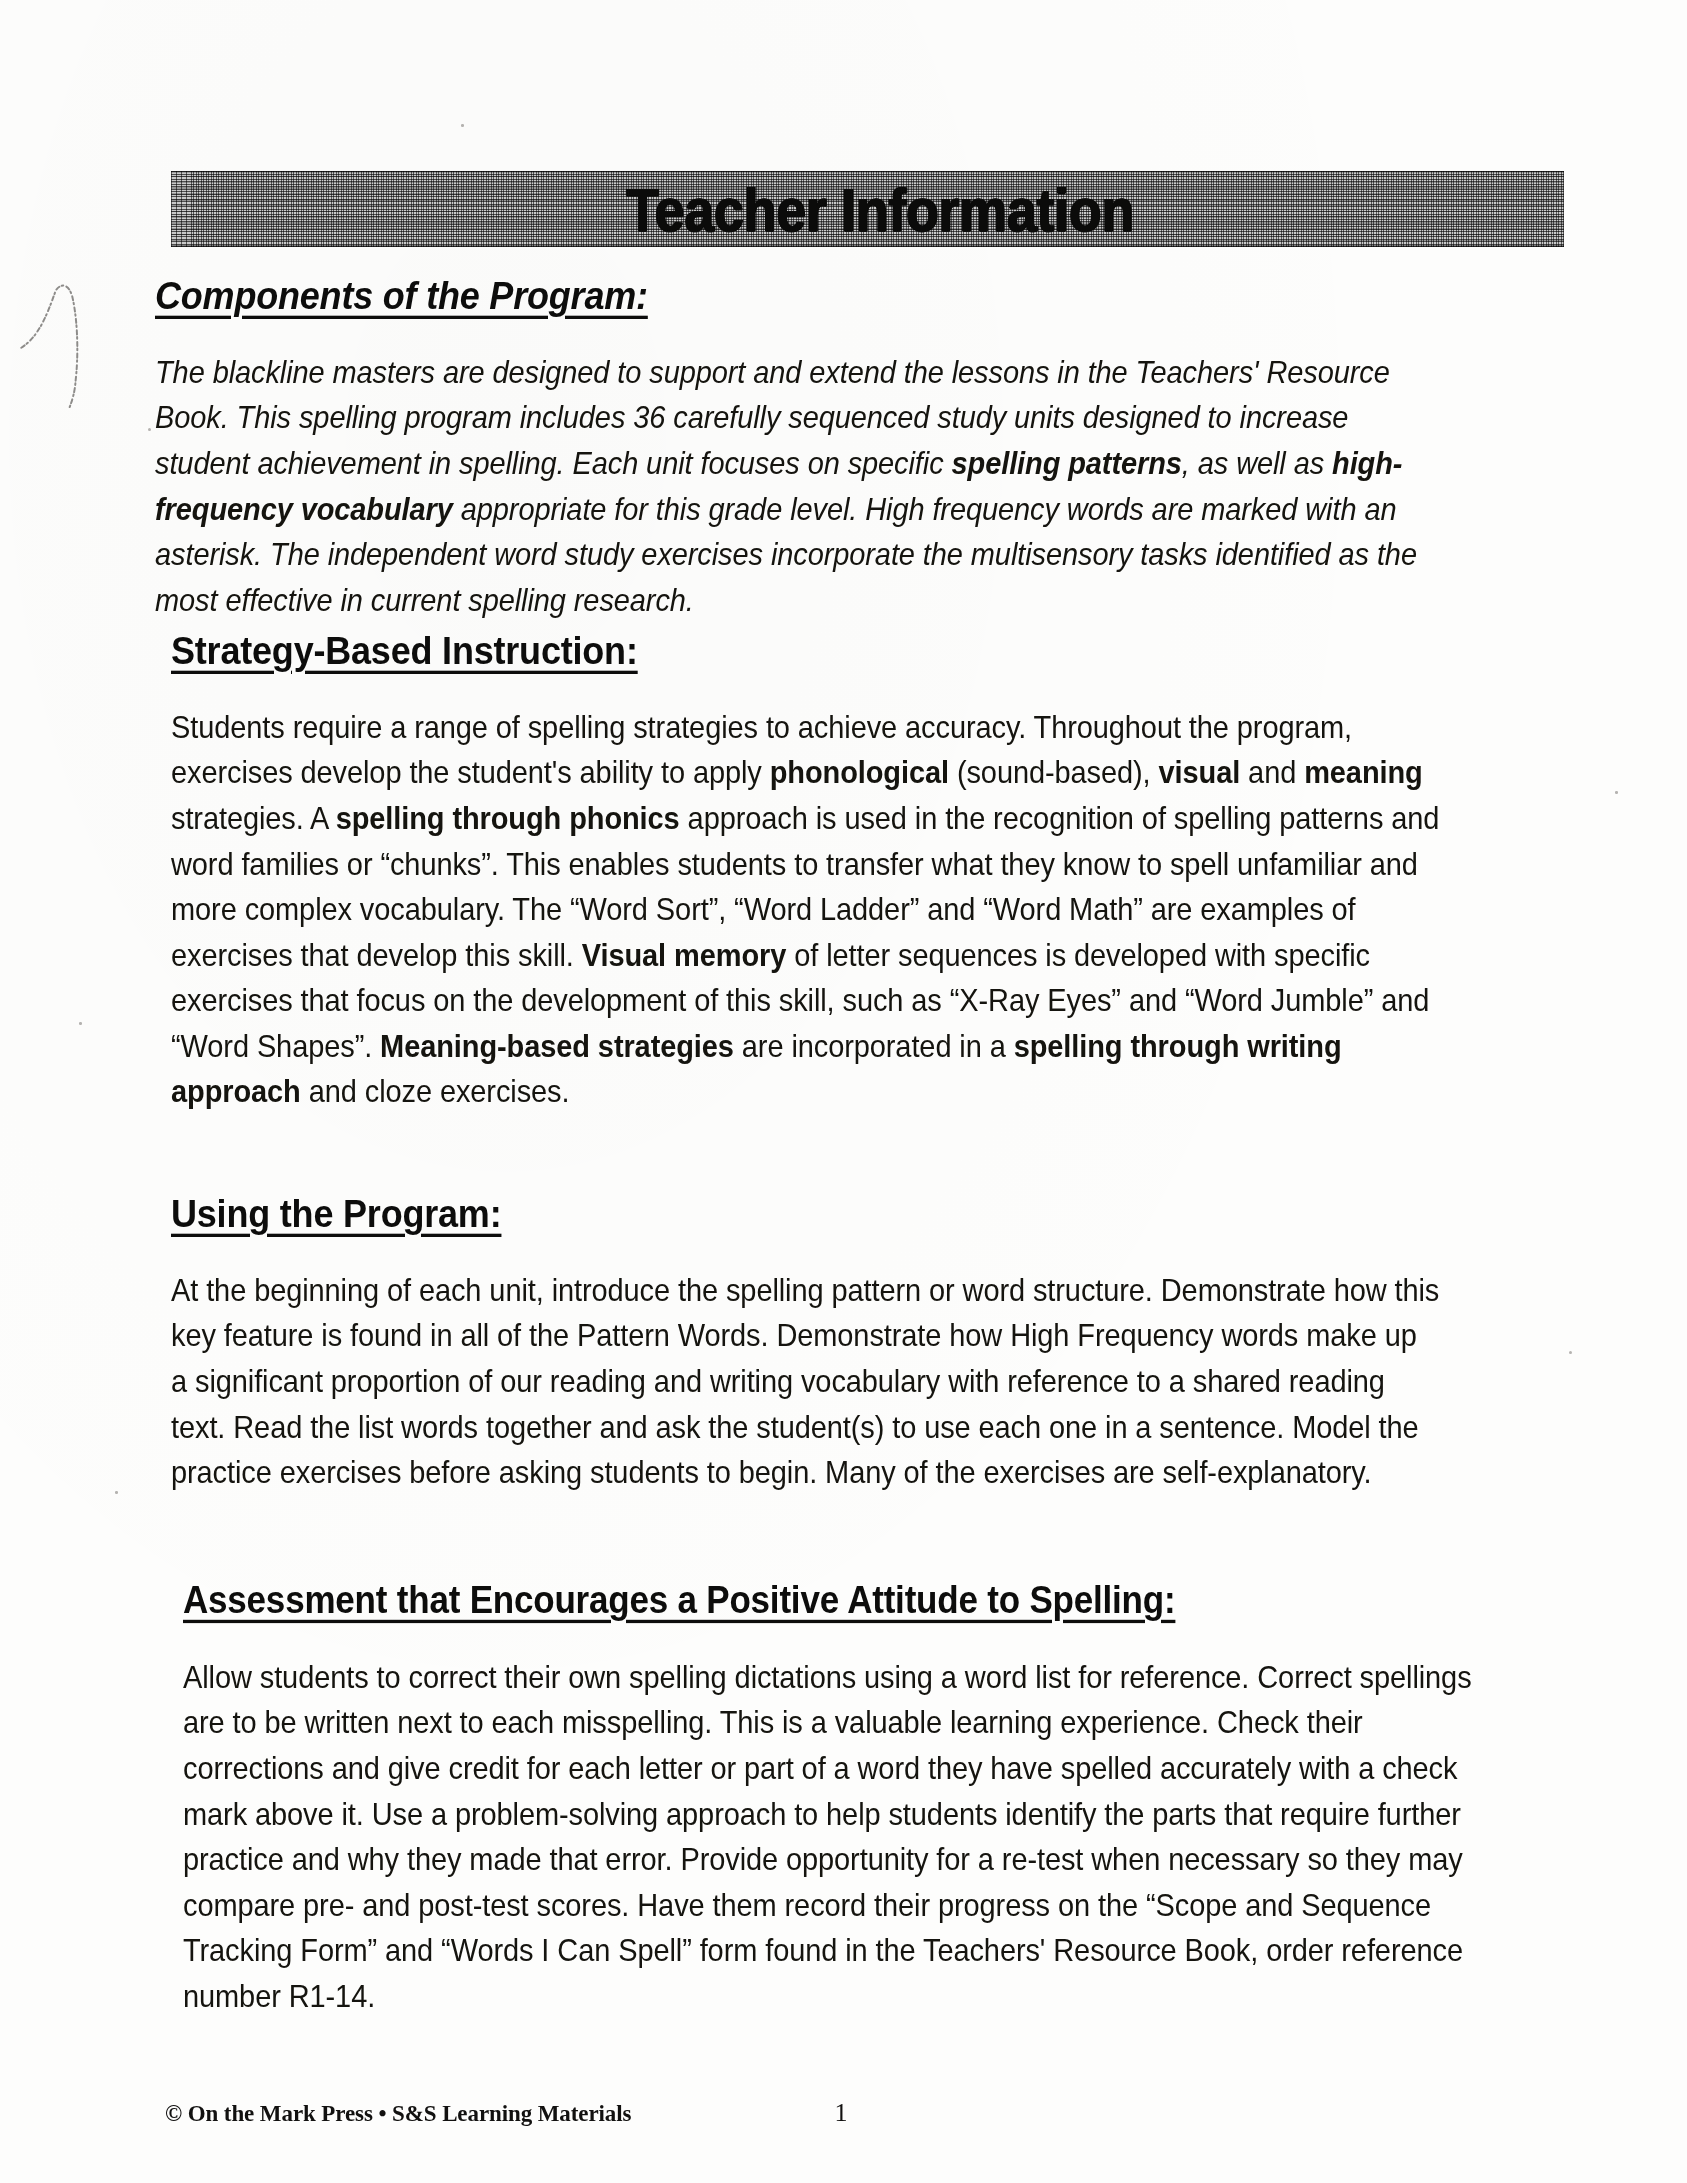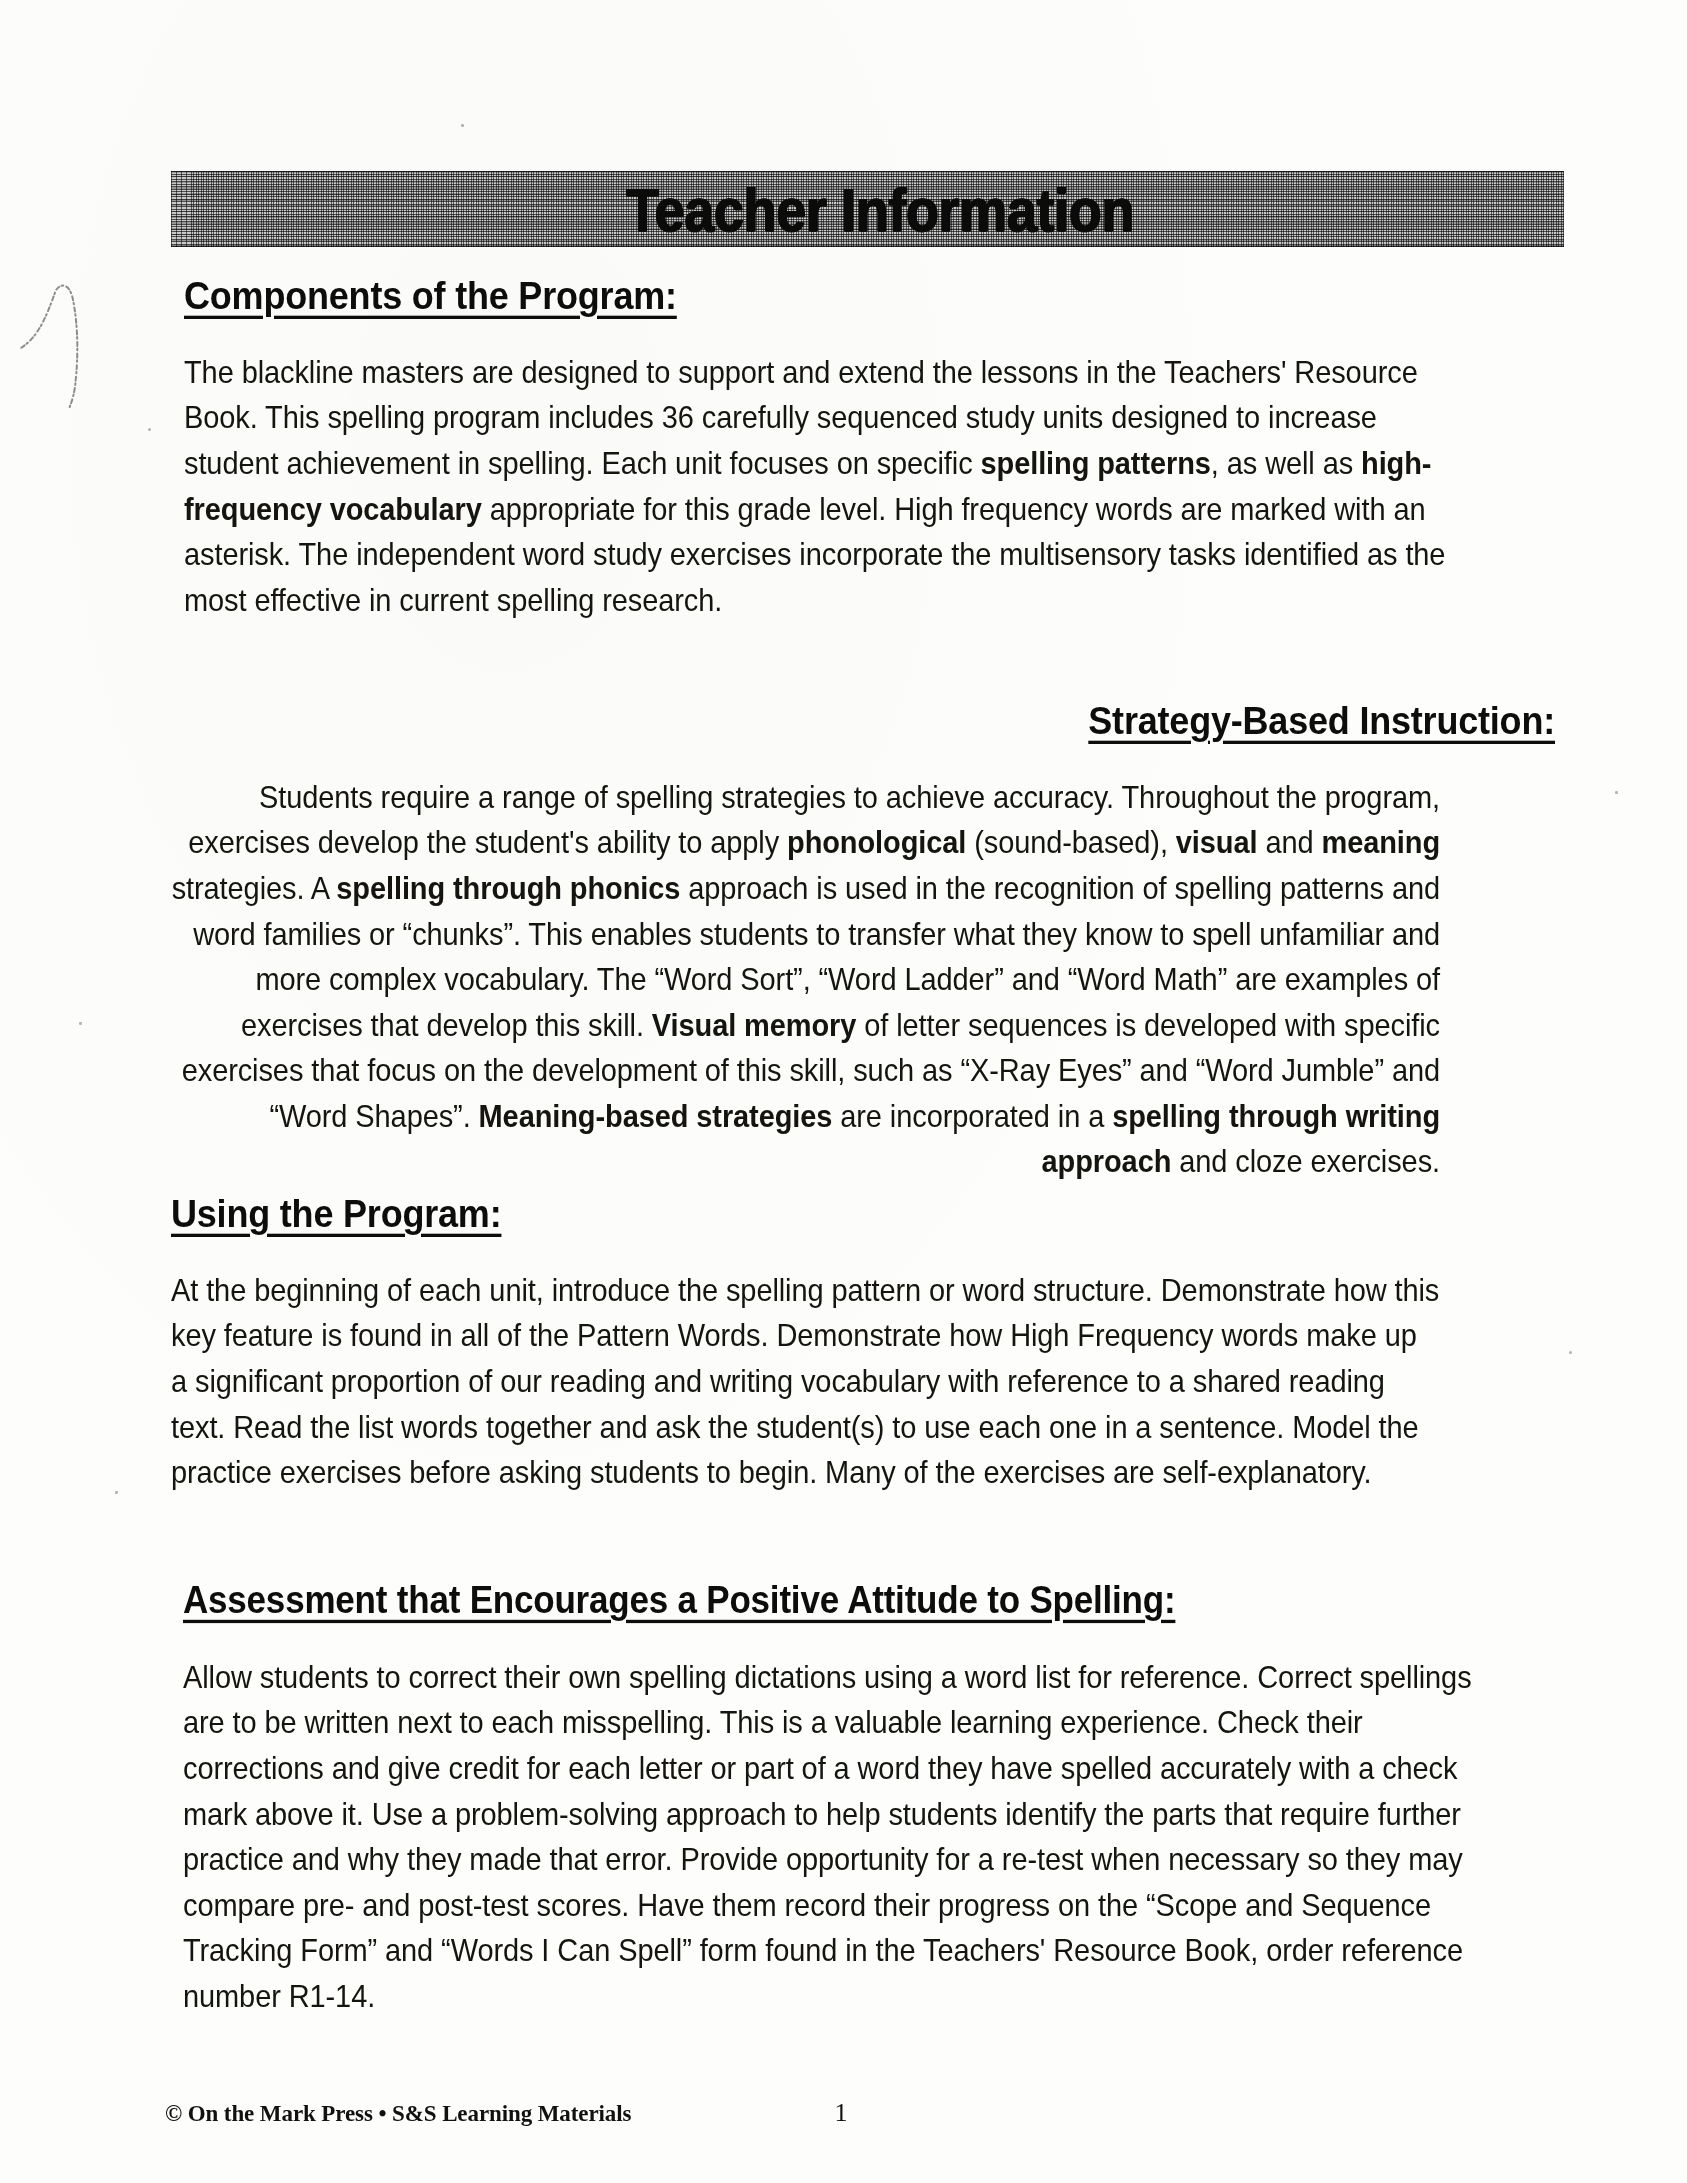--- a/index.html
+++ b/index.html
@@ -135,26 +135,26 @@
 <div class="speck" style="left:79px;top:1022px;width:2.5px;height:2.5px;"></div>
 <div class="speck" style="left:1615px;top:791px;width:2.5px;height:2.5px;"></div>
 <div class="speck" style="left:115px;top:1491px;width:2.5px;height:2.5px;"></div>
 <div class="speck" style="left:1569px;top:1351px;width:3.3px;height:3.3px;"></div>
 <div class="speck" style="left:461px;top:124px;width:2.5px;height:2.5px;"></div>
 
 <div class="banner">
   <div class="banner-title">Teacher Information</div>
 </div>
 
-<div class="sec" style="left:184px; top:277px; width:1384px;">
+<div class="sec" style="left:155px; top:277px; width:1384px;font-style:italic;">
   <h2 class="sec-head">Components of the Program:</h2>
   <p class="body indent" style="margin-top:31px;"><span>The blackline masters are designed to support and extend the lessons in the Teachers' Resource Book.  This spelling program includes 36 carefully sequenced study units designed to increase student achievement in spelling.  Each unit focuses on specific </span><b>spelling patterns</b><span>, as well as </span><b>high-frequency vocabulary</b><span> appropriate for this grade level.  High frequency words are marked with an asterisk. The independent word study exercises incorporate the multisensory tasks identified as the most effective in current spelling research.</span></p>
 </div>
 
-<div class="sec" style="left:171px; top:702px; width:1384px;text-align:right;">
+<div class="sec" style="left:171px; top:632px; width:1384px;">
   <h2 class="sec-head">Strategy-Based Instruction:</h2>
   <p class="body indent" style="margin-top:31px;"><span>Students require a range of spelling strategies to achieve accuracy.  Throughout the program, exercises develop the student's ability to apply </span><b>phonological</b><span> (sound-based), </span><b>visual</b><span> and </span><b>meaning</b><span> strategies.  A </span><b>spelling through phonics</b><span> approach is used in the recognition of spelling patterns and word families or “chunks”.  This enables students to transfer what they know to spell unfamiliar and more complex vocabulary.  The “Word Sort”, “Word Ladder” and “Word Math” are examples of exercises that develop this skill.  </span><b>Visual memory</b><span> of letter sequences is developed with specific exercises that focus on the development of this skill, such as “X-Ray Eyes” and “Word Jumble” and “Word Shapes”.  </span><b>Meaning-based strategies</b><span> are incorporated in a </span><b>spelling through writing approach</b><span> and cloze exercises.</span></p>
 </div>
 
 <div class="sec" style="left:171px; top:1195px; width:1384px;">
   <h2 class="sec-head">Using the Program:</h2>
   <p class="body indent" style="margin-top:31px;"><span>At the beginning of each unit, introduce the spelling pattern or word structure.  Demonstrate how this key feature is found in all of the Pattern Words.  Demonstrate how High Frequency words make up a significant proportion of our reading and writing vocabulary with reference to a shared reading text.  Read the list words together and ask the student(s) to use each one in a sentence.  Model the practice exercises before asking students to begin.  Many of the exercises are self-explanatory.</span></p>
 </div>
 
 <div class="sec" style="left:183px; top:1582px; width:1401px;">

